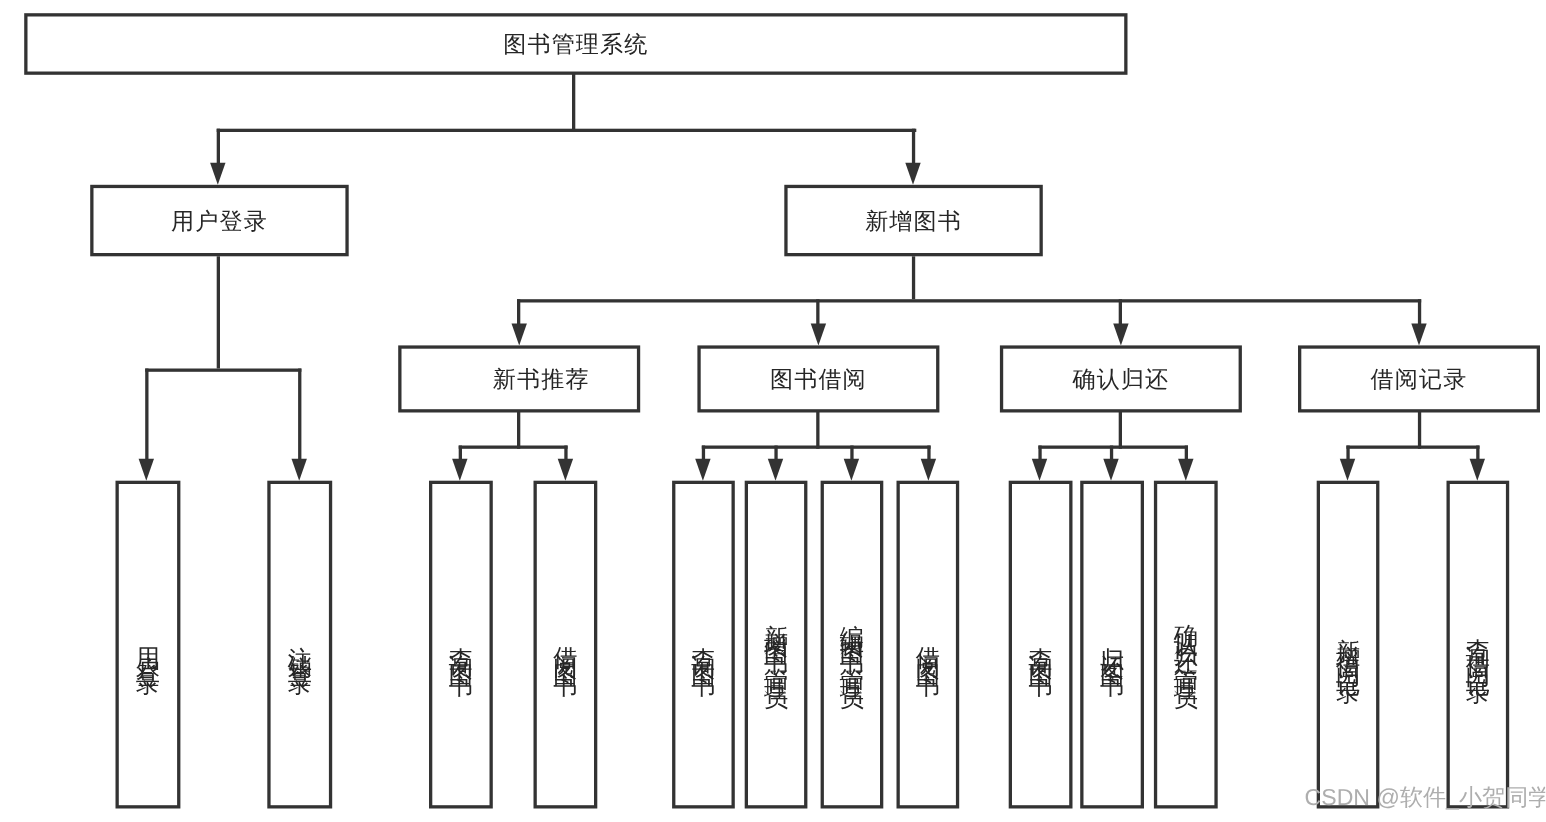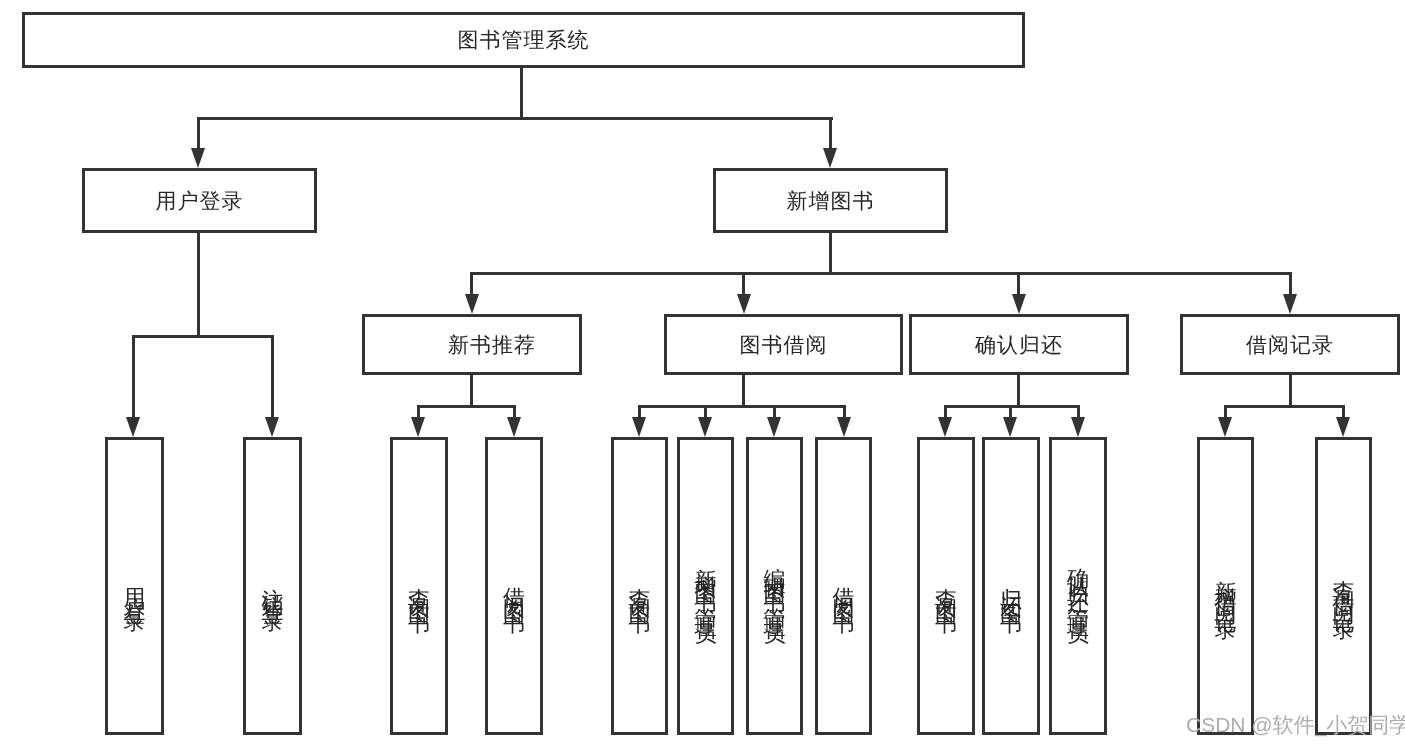--- a/index.html
+++ b/index.html
@@ -98,21 +98,21 @@
     <div class="ar" style="left:737px; top:294px;"></div>
     <div class="ln" style="left:1017px; top:272px; width:3px; height:24px;"></div>
     <div class="ar" style="left:1012px; top:294px;"></div>
     <div class="ln" style="left:1289px; top:272px; width:3px; height:24px;"></div>
     <div class="ar" style="left:1283px; top:294px;"></div>
   </div>
 
   <div class="bx" style="left:362px; top:314px; width:220px; height:61px;padding-left:40px;">
     <span class="hlabel">新书推荐</span>
   </div>
-  <div class="bx" style="left:664px; top:314px; width:239px; height:61px;">
+  <div class="bx" style="left:634px; top:314px; width:220px; height:61px;">
     <span class="hlabel">图书借阅</span>
   </div>
   <div class="bx" style="left:909px; top:314px; width:220px; height:61px;">
     <span class="hlabel">确认归还</span>
   </div>
   <div class="bx" style="left:1180px; top:314px; width:220px; height:61px;">
     <span class="hlabel">借阅记录</span>
   </div>
 
   <div>

